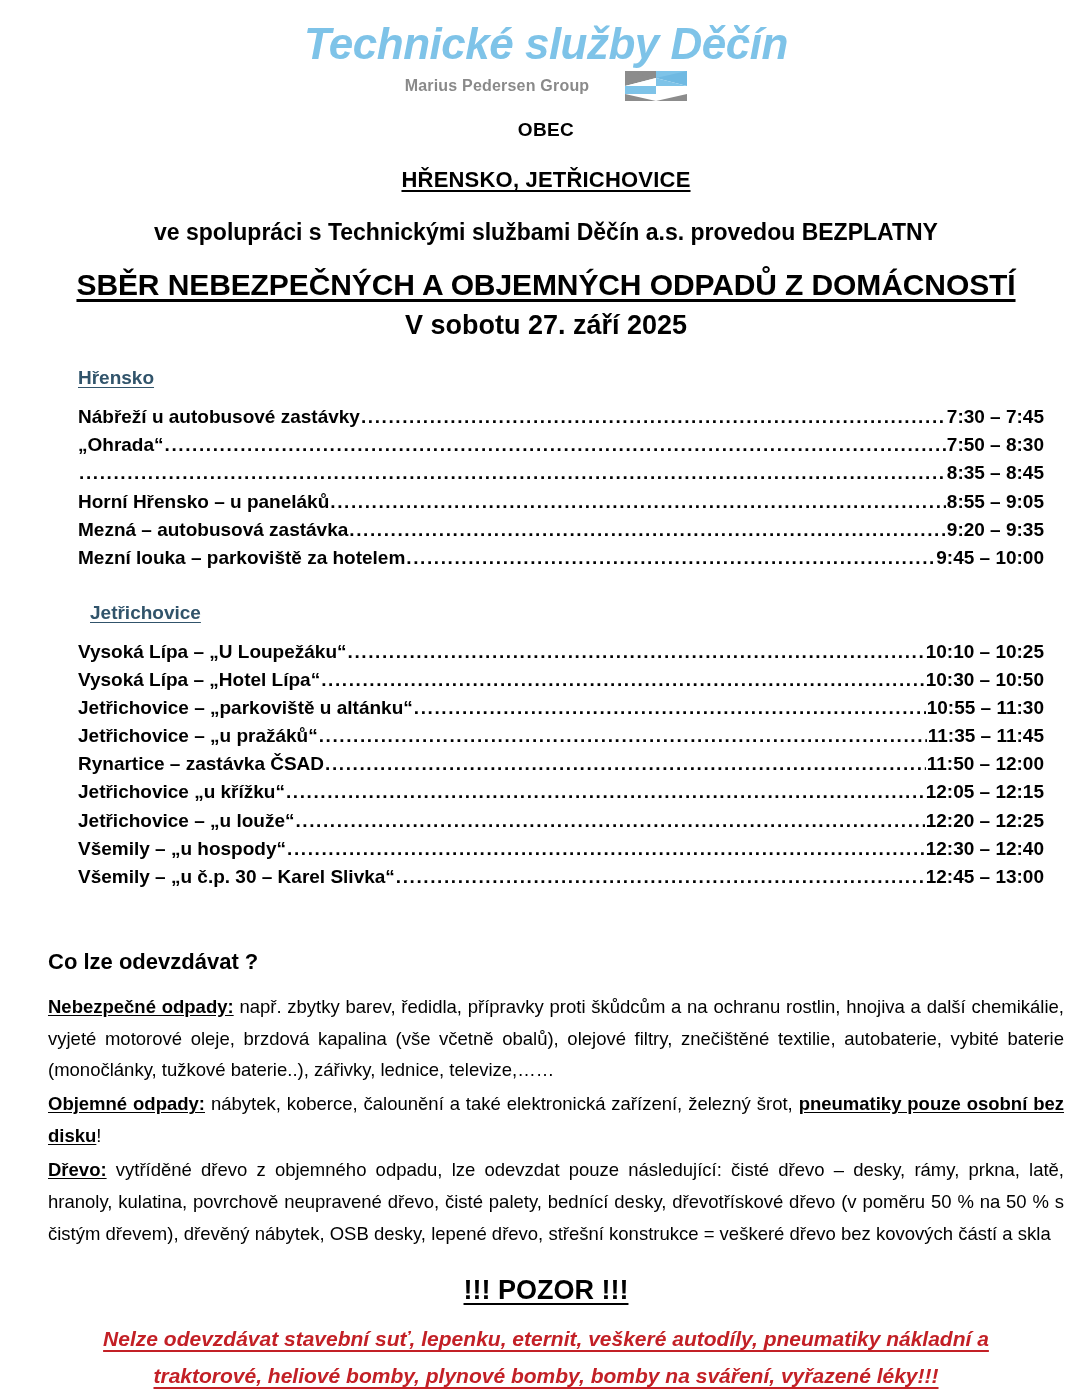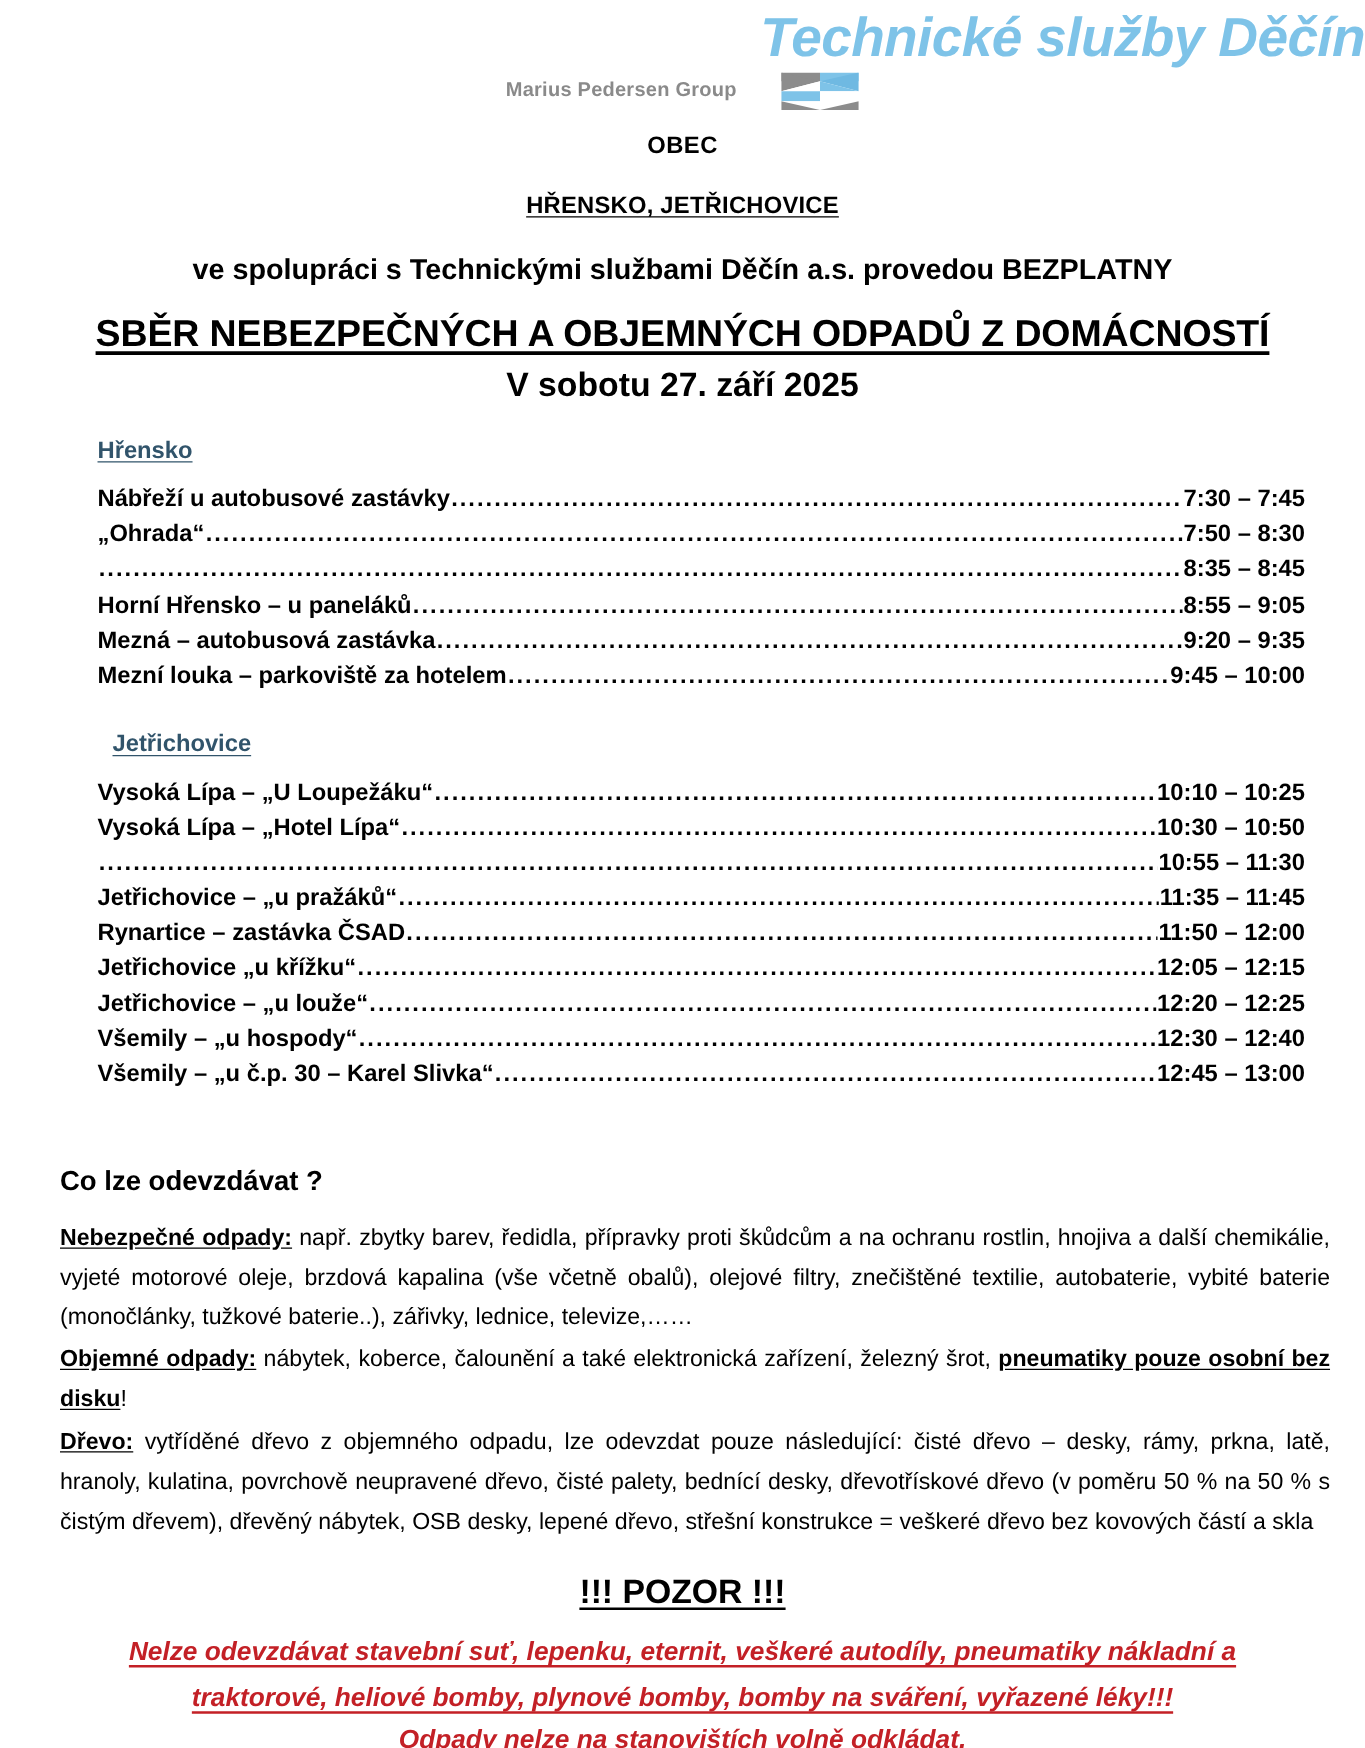--- a/index.html
+++ b/index.html
@@ -19,22 +19,22 @@
     position: relative;
     width: 1092px;
     min-height: 1398px;
     box-sizing: border-box;
     padding: 0;
     overflow: hidden;
   }
 
   
   .brand {
-    text-align: right;
-    padding-top: 8px;
+    text-align: center;
+    padding-top: 21px;
   }
   .brand-title {
     font-size: 44px;
     font-weight: bold;
     font-style: italic;
     letter-spacing: -0.5px;
     color: #7ec3e8;
     line-height: 1.05;
     margin: 0;
   }
@@ -64,21 +64,21 @@
     text-align: center;
     margin-top: 18px;
   }
   .obec {
     font-size: 19px;
     font-weight: bold;
     letter-spacing: 0.4px;
     margin: 0;
   }
   .villages {
-    font-size: 19px;
+    font-size: 22px;
     font-weight: bold;
     text-decoration: underline;
     text-underline-offset: 3px;
     margin: 26px 0 0 0;
     letter-spacing: 0.2px;
   }
   .coop {
     font-size: 23px;
     font-weight: bold;
     margin: 26px 0 0 0;
@@ -288,20 +288,21 @@
         <span class="place">Vysoká Lípa – „U Loupežáku“</span>
         <span class="dots"></span>
         <span class="time">10:10 – 10:25</span>
       </div>
       <div class="srow">
         <span class="place">Vysoká Lípa – „Hotel Lípa“</span>
         <span class="dots"></span>
         <span class="time">10:30 – 10:50</span>
       </div>
       <div class="srow">
+        <span class="place">Jetřichovice – „parkoviště u altánku“</span>
         <span class="dots"></span>
         <span class="time">10:55 – 11:30</span>
       </div>
       <div class="srow">
         <span class="place">Jetřichovice – „u pražáků“</span>
         <span class="dots"></span>
         <span class="time">11:35 – 11:45</span>
       </div>
       <div class="srow">
         <span class="place">Rynartice – zastávka ČSAD</span>

